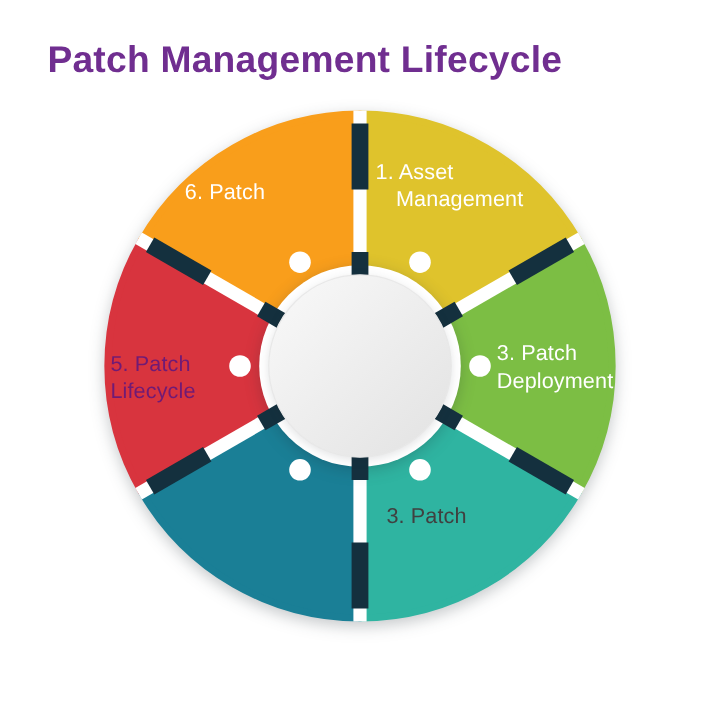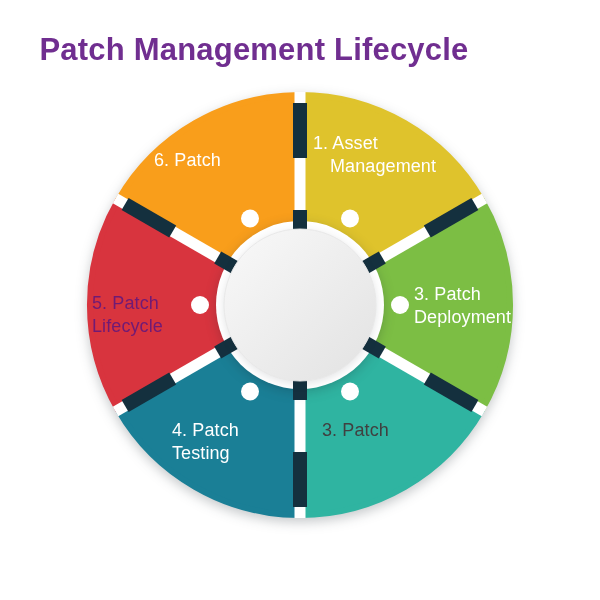--- a/index.html
+++ b/index.html
@@ -102,24 +102,20 @@
     <span class="l1">1. Asset</span>
     <span class="l2">Management</span>
   </div>
   <div class="seg-label lbl-2" style="color: rgb(255, 255, 255);">
     <span class="l1">3. Patch</span>
     <span class="l2">Deployment</span>
   </div>
   <div class="seg-label lbl-3" style="color: #404040;">
     <span class="l1">3. Patch</span>
   </div>
-  <div class="seg-label lbl-4" style="color: rgb(255, 255, 255);">
-    <span class="l1">4. Patch</span>
-    <span class="l2">Testing</span>
-  </div>
   <div class="seg-label lbl-5" style="color: #701a75;">
     <span class="l1">5. Patch</span>
     <span class="l2">Lifecycle</span>
   </div>
   <div class="seg-label lbl-6" style="color: rgb(255, 255, 255);">
     <span class="l1">6. Patch</span>
   </div>
 
 </div>
 

